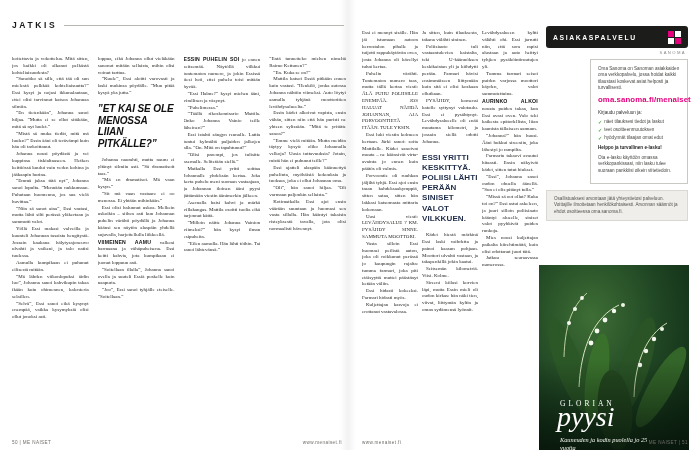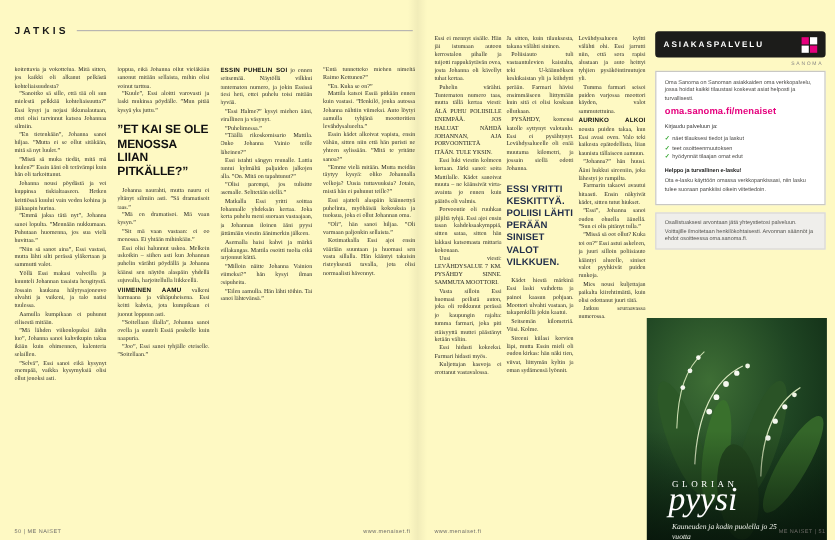--- a/index.html
+++ b/index.html
@@ -1,16 +1,16 @@
 <!DOCTYPE html>
 <html lang="fi"><head>
 <meta charset="utf-8">
 <style>
   html,body{margin:0;padding:0;background:#e9e8e5;}
-  .spread{position:relative;width:696px;height:450px;margin:0 auto;background:#fef9c3;
+  .spread{position:relative;width:696px;height:450px;margin:0 auto;background:#ffffff;
           overflow:hidden;font-family:"Liberation Serif",serif;color:#1d1d1c;}
   .gutter{position:absolute;left:340px;top:0;width:16px;height:100%;
           background:linear-gradient(90deg,rgba(0,0,0,0),rgba(0,0,0,.05) 50%,rgba(0,0,0,0));}
 
   
   .jatkis-row{position:absolute;left:12px;top:20px;width:332px;display:flex;align-items:center;gap:7px;}
   .jatkis{font-family:"Liberation Sans",sans-serif;font-weight:700;font-size:8.5px;
           letter-spacing:2.6px;color:#1a1a1a;}
   .jatkis-rule{flex:1;border-top:0.6px solid #b8b6b1;height:0;}
 
@@ -18,21 +18,21 @@
   .cols-left{position:absolute;left:12px;top:56px;width:334px;height:382px;display:flex;gap:9px;}
   .cols-right{position:absolute;left:362px;top:30px;width:176px;height:408px;display:flex;gap:4px;}
   .col{flex:1;height:100%;overflow:hidden;text-align:justify;font-size:5px;line-height:1.36;
        color:#262624;overflow-wrap:break-word;}
   .para{margin:0;text-indent:4px;}
   .flow:first-child > .para:first-child{text-indent:0;}
   .noindent{text-indent:0;}
   .lead{font-family:"Liberation Sans",sans-serif;font-weight:700;font-size:5.2px;letter-spacing:.2px;color:#111;}
 
   .pullquote-left{margin:6px 0 7px;font-family:"Liberation Sans",sans-serif;font-weight:700;
-                  font-size:10px;line-height:1.18;text-align:left;color:#101010;letter-spacing:-.1px;}
+                  font-size:10px;line-height:1.18;text-align:left;color:#101010;letter-spacing:-.1px;font-style:italic;}
   .pullquote-right{margin:7px 0 8px;font-family:"Liberation Sans",sans-serif;font-weight:700;
                    font-size:8px;line-height:1.28;text-align:left;color:#1f2c49;letter-spacing:.1px;}
 
   
   .footer{position:absolute;top:440px;display:flex;justify-content:space-between;
           font-family:"Liberation Sans",sans-serif;font-size:4.6px;color:#6f6d69;letter-spacing:.4px;}
   .footer-left{left:12px;width:330px;}
   .footer-right{left:362px;width:326px;}
 
   
@@ -41,21 +41,21 @@
                display:flex;align-items:center;justify-content:space-between;padding:0 7px;}
   .service-label{font-size:6.8px;font-weight:700;letter-spacing:1.6px;}
   .logo-squares{display:grid;grid-template-columns:6px 6px;grid-auto-rows:6px;gap:1px;}
   .logo-squares i{display:block;}
   .logo-squares i:nth-child(1){background:#e5007d;}
   .logo-squares i:nth-child(2){background:#ffffff;}
   .logo-squares i:nth-child(3){background:#ffffff;}
   .logo-squares i:nth-child(4){background:#e5007d;}
   .sanoma-tag{text-align:right;font-size:4.2px;color:#8a8885;letter-spacing:1.4px;margin:2px 2px 4px 0;}
   .panel{border:0.6px solid #c9c8c4;background:#fff;padding:6px 7px;font-size:4.6px;
-         line-height:1.4;color:#4a4946;text-align:left;}
+         line-height:1.4;color:#4a4946;text-align:left;margin-left:44px;}
   .panel p{margin:0 0 3px;}
   .service-link{display:block;color:#e5007d;font-weight:700;font-size:7.8px;margin:3px 0 4px;
                 text-decoration:none;letter-spacing:.1px;}
   .hint{color:#333;}
   .bullets{list-style:none;margin:2px 0 4px;padding:0;}
   .bullets li{display:flex;gap:2px;margin:1.5px 0;color:#4a4946;}
   .check{color:#3aa935;font-weight:700;font-size:5px;line-height:1.2;}
   .elasku-title{font-weight:700;color:#1e1e1d;margin-top:4px;}
   .graybox{background:#efeeeb;border:0.6px solid #d9d8d4;padding:5px 7px;margin-top:6px;
            font-size:4.6px;line-height:1.4;color:#565551;text-align:left;}

